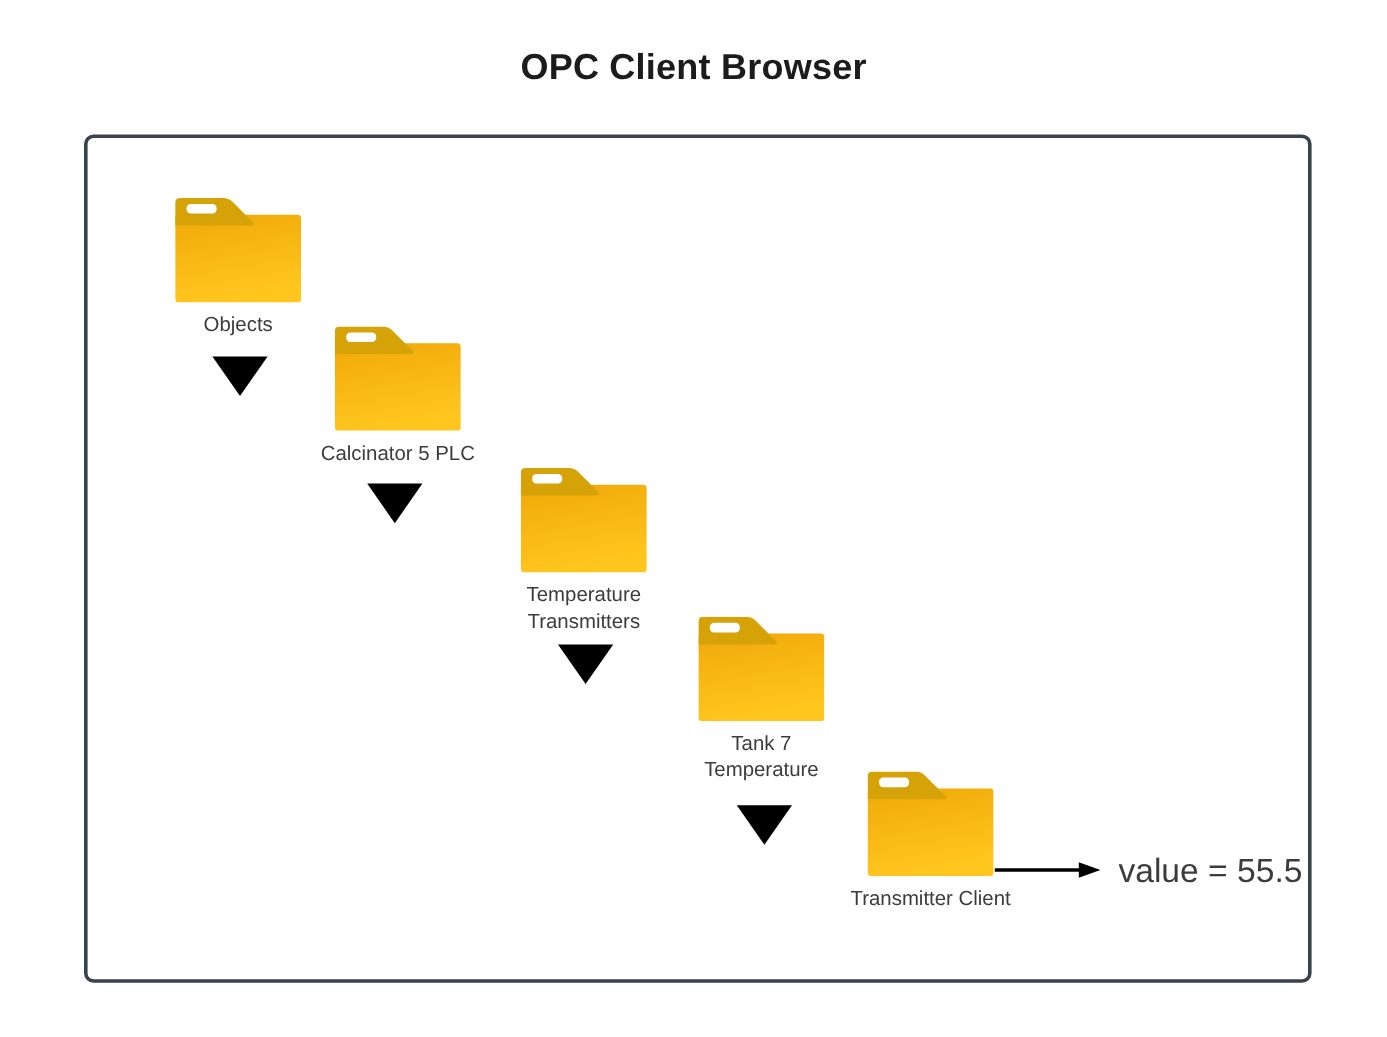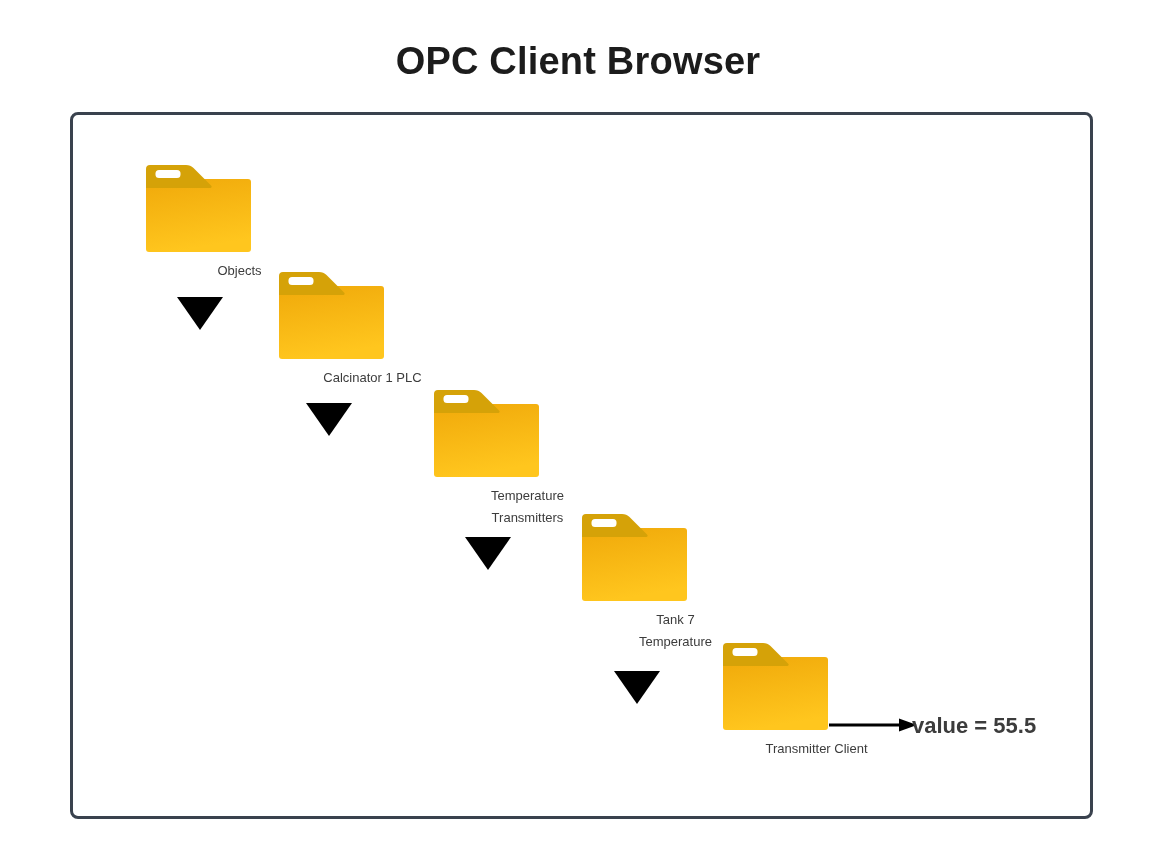--- a/index.html
+++ b/index.html
@@ -5,53 +5,53 @@
   :root{
     --folder-tab:#D5A208; --folder-body-top:#F0A90A; --folder-body-bottom:#FFC61E;
     --folder-slot:#FFFFFF; --triangle:#000000; --panel-border:#3A424E;
     --label-text:#3C3C3C; --title-text:#1C1C1C; --arrow:#000000; --background:#FFFFFF;
   }
   html,body{margin:0;padding:0;}
   body{background:var(--background,#fff); font-family:"Liberation Sans", sans-serif;}
   .page{position:relative; width:1156px; height:864px; background:var(--background,#fff); overflow:hidden;}
   .title{
     position:absolute; left:0; top:40px; width:100%; margin:0;
-    text-align:center; font-size:38px; font-weight:bold; color:var(--title-text,#1c1c1c);
+    text-align:center; font-size:30px; font-weight:bold; color:var(--title-text,#1c1c1c);
     letter-spacing:0.2px;
   }
   .panel{
     position:absolute; left:70px; top:112px; width:1023px; height:707px;
     box-sizing:border-box; border:3px solid var(--panel-border,#3a424e); border-radius:8px;
     background:transparent;
   }
   .node{position:absolute; width:105px; height:87px;}
   .node .folder{display:block; width:105px; height:87px;}
   .folder .body{fill:url(#folderGrad);}
   .folder .tab{fill:var(--folder-tab,#d5a208);}
   .folder .slot{fill:var(--folder-slot,#fff);}
   .node .label{
     position:absolute; top:95px; left:50%; transform:translateX(-50%);
     width:max-content; text-align:center; white-space:pre-line;
-    font-size:13px; line-height:22px; color:var(--label-text,#3c3c3c);margin-left:41px;
+    font-size:17px; line-height:22px; color:var(--label-text,#3c3c3c);
   }
   .tri{
     position:absolute; width:0; height:0;
     border-left:23px solid transparent; border-right:23px solid transparent;
     border-top:33px solid var(--triangle,#000);
   }
   .n1{left:146px; top:165px;} .n2{left:279px; top:272px;} .n3{left:434px; top:390px;}
   .n4{left:582px; top:514px;} .n5{left:723px; top:643px;}
   .t1{left:177px; top:297px;} .t2{left:306px; top:403px;}
   .t3{left:465px; top:537px;} .t4{left:614px; top:671px;}
   .value-arrow{position:absolute; left:829px; top:715px; overflow:visible;}
   .value-arrow line{stroke:var(--arrow,#000); stroke-width:3;}
   .value-arrow polygon{fill:var(--arrow,#000);}
   .value-text{
-    position:absolute; left:912px; top:712px; font-size:22px; line-height:28px;
-    color:var(--label-text,#3c3c3c); white-space:nowrap;font-weight:bold;
+    position:absolute; left:932px; top:712px; font-size:28px; line-height:28px;
+    color:var(--label-text,#3c3c3c); white-space:nowrap;
   }
   .svg-defs{position:absolute; width:0; height:0;}
 </style>
 </head>
 <body>
 
 <svg class="svg-defs" aria-hidden="true">
   <defs>
     <linearGradient id="folderGrad" x1="0" y1="0" x2="0.25" y2="1">
       <stop offset="0" style="stop-color:var(--folder-body-top,#F0A90A)"></stop>
@@ -73,21 +73,21 @@
     </svg>
     <div class="label">Objects</div>
   </div>
 
   <div class="node n2">
     <svg class="folder" viewBox="0 0 105 87">
       <rect class="body" x="0" y="14" width="105" height="73" rx="3"></rect>
       <path class="tab" d="M4 0 L40 0 Q44.5 0 47.5 3 L65 20.5 Q66.5 22 64.5 23 L0 23 L0 4 Q0 0 4 0 Z"></path>
       <rect class="slot" x="9.5" y="5" width="25" height="8" rx="3.5"></rect>
     </svg>
-    <div class="label">Calcinator 1 PLC</div>
+    <div class="label">Calcinator 5 PLC</div>
   </div>
 
   <div class="node n3">
     <svg class="folder" viewBox="0 0 105 87">
       <rect class="body" x="0" y="14" width="105" height="73" rx="3"></rect>
       <path class="tab" d="M4 0 L40 0 Q44.5 0 47.5 3 L65 20.5 Q66.5 22 64.5 23 L0 23 L0 4 Q0 0 4 0 Z"></path>
       <rect class="slot" x="9.5" y="5" width="25" height="8" rx="3.5"></rect>
     </svg>
     <div class="label">Temperature
 Transmitters</div>

